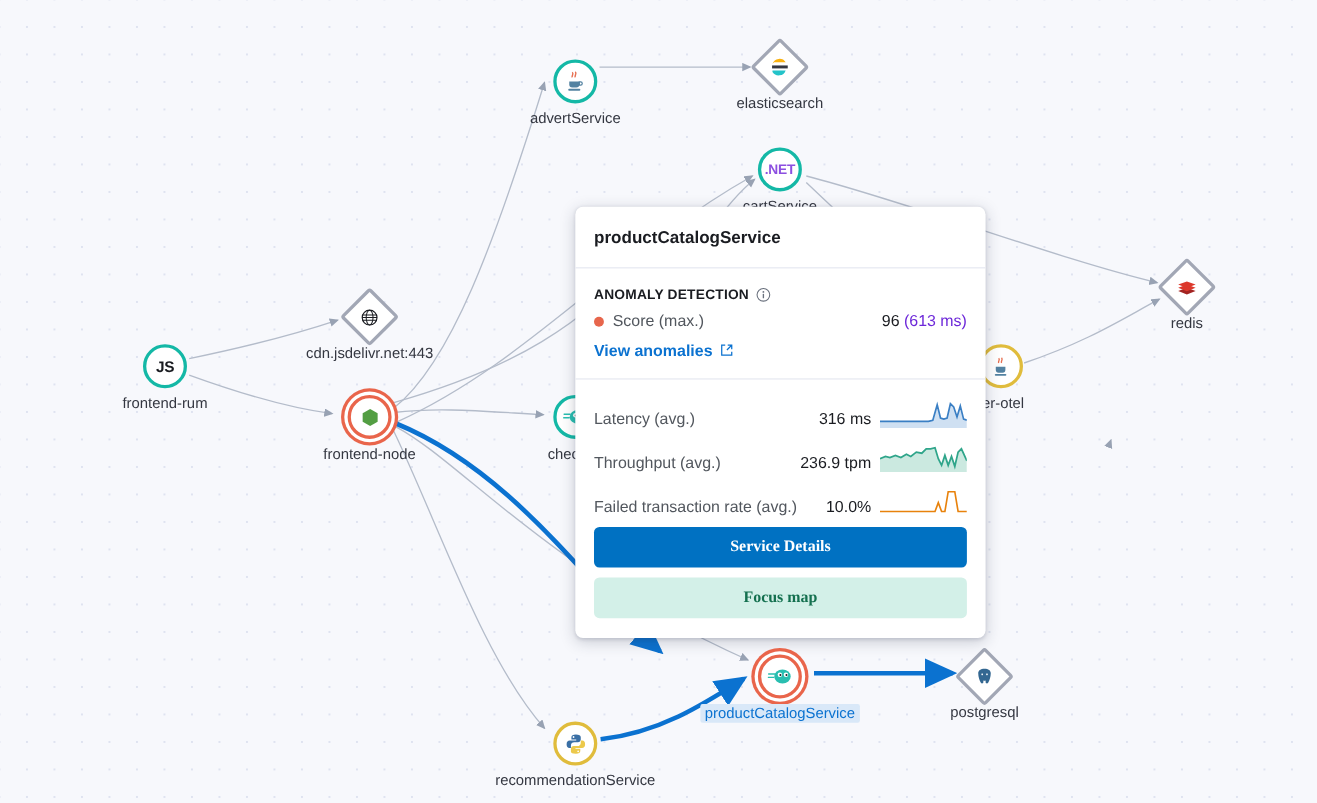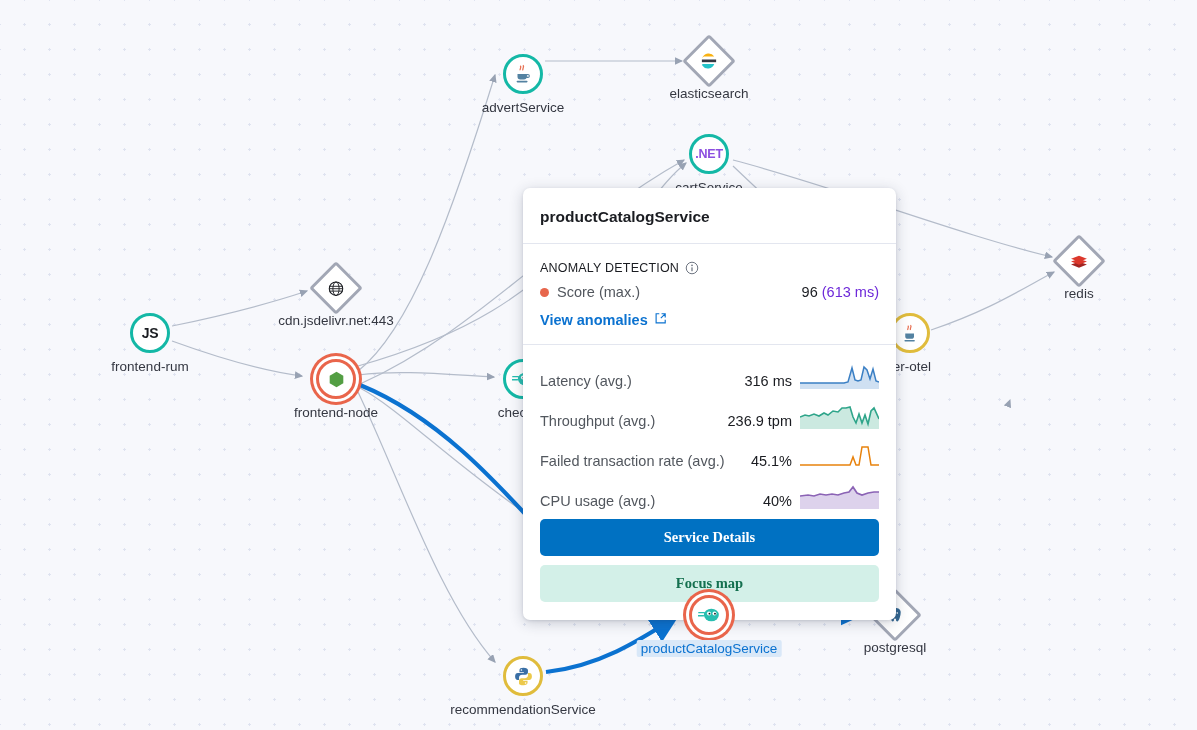--- a/index.html
+++ b/index.html
@@ -51,21 +51,21 @@
     box-shadow:0 3px 14px rgba(35,45,70,.22), 0 1px 3px rgba(35,45,70,.12);
     z-index:50;overflow:hidden;
   }
   .pp-pad{padding:0 17px;}
   .pp-title{
     font-size:15.5px;font-weight:bold;color:#1a1c21;
     padding:20px 0 17px 0;
   }
   .hr{height:1px;background:#e3e6ef;}
   .pp-section-title{
-    font-size:12.5px;font-weight:normal;color:#1a1c21;
+    font-size:12.5px;font-weight:bold;color:#1a1c21;
     letter-spacing:.2px;padding-top:17px;display:flex;align-items:center;gap:6px;
   }
   .info-icon{display:inline-flex;}
   .score-row{
     display:flex;align-items:flex-start;justify-content:space-between;
     padding-top:9px;font-size:14.5px;
   }
   .score-left{display:flex;align-items:center;gap:8px;color:#52575e;}
   .dot{width:9px;height:9px;border-radius:50%;background:#e7664c;}
   .score-val{color:#1a1c21;font-size:14.5px;}
@@ -330,37 +330,27 @@
       <span class="spark">
         <svg width="79" height="26" viewBox="0 0 79 26" preserveAspectRatio="none">
           <path d="M0,14 L5,12 L9,13 L14,11 L19,13 L24,10 L28,12 L33,8 L38,9 L42,5 L46,5 L50,4 L53,14 L56,20 L59,11 L62,20 L65,12 L68,21 L71,8 L74,5 L79,16 L79,26 L0,26 Z" fill="#cbe9e0"></path>
           <path d="M0,14 L5,12 L9,13 L14,11 L19,13 L24,10 L28,12 L33,8 L38,9 L42,5 L46,5 L50,4 L53,14 L56,20 L59,11 L62,20 L65,12 L68,21 L71,8 L74,5 L79,16" fill="none" stroke="#2fa58a" stroke-width="1.6"></path>
         </svg>
       </span>
     </div>
 
     <div class="m-row">
       <span class="m-label">Failed transaction rate (avg.)</span>
-      <span class="m-val">45.1%</span>
+      <span class="m-val">10.0%</span>
       <span class="spark">
         <svg width="79" height="26" viewBox="0 0 79 26" preserveAspectRatio="none">
           <path d="M0,22 L50,22 L53,14 L56,22 L59,22 L62,4 L68,4 L71,22 L79,22" fill="none" stroke="#e8820c" stroke-width="1.5"></path>
         </svg>
       </span>
     </div>
 
-    <div class="m-row">
-      <span class="m-label">CPU usage (avg.)</span>
-      <span class="m-val">40%</span>
-      <span class="spark">
-        <svg width="79" height="26" viewBox="0 0 79 26" preserveAspectRatio="none">
-          <path d="M0,13 L8,12 L14,13 L20,11 L26,12 L32,11 L38,12 L44,10 L49,9 L53,4 L57,10 L62,12 L68,10 L74,9 L79,9 L79,26 L0,26 Z" fill="#ddd2ec"></path>
-          <path d="M0,13 L8,12 L14,13 L20,11 L26,12 L32,11 L38,12 L44,10 L49,9 L53,4 L57,10 L62,12 L68,10 L74,9 L79,9" fill="none" stroke="#8b63b5" stroke-width="1.7"></path>
-        </svg>
-      </span>
-    </div>
   </div>
 
   <div class="btns">
     <div class="btn btn-primary">Service Details</div>
     <div class="btn btn-secondary">Focus map</div>
   </div>
 </div>
 
 </body></html>

